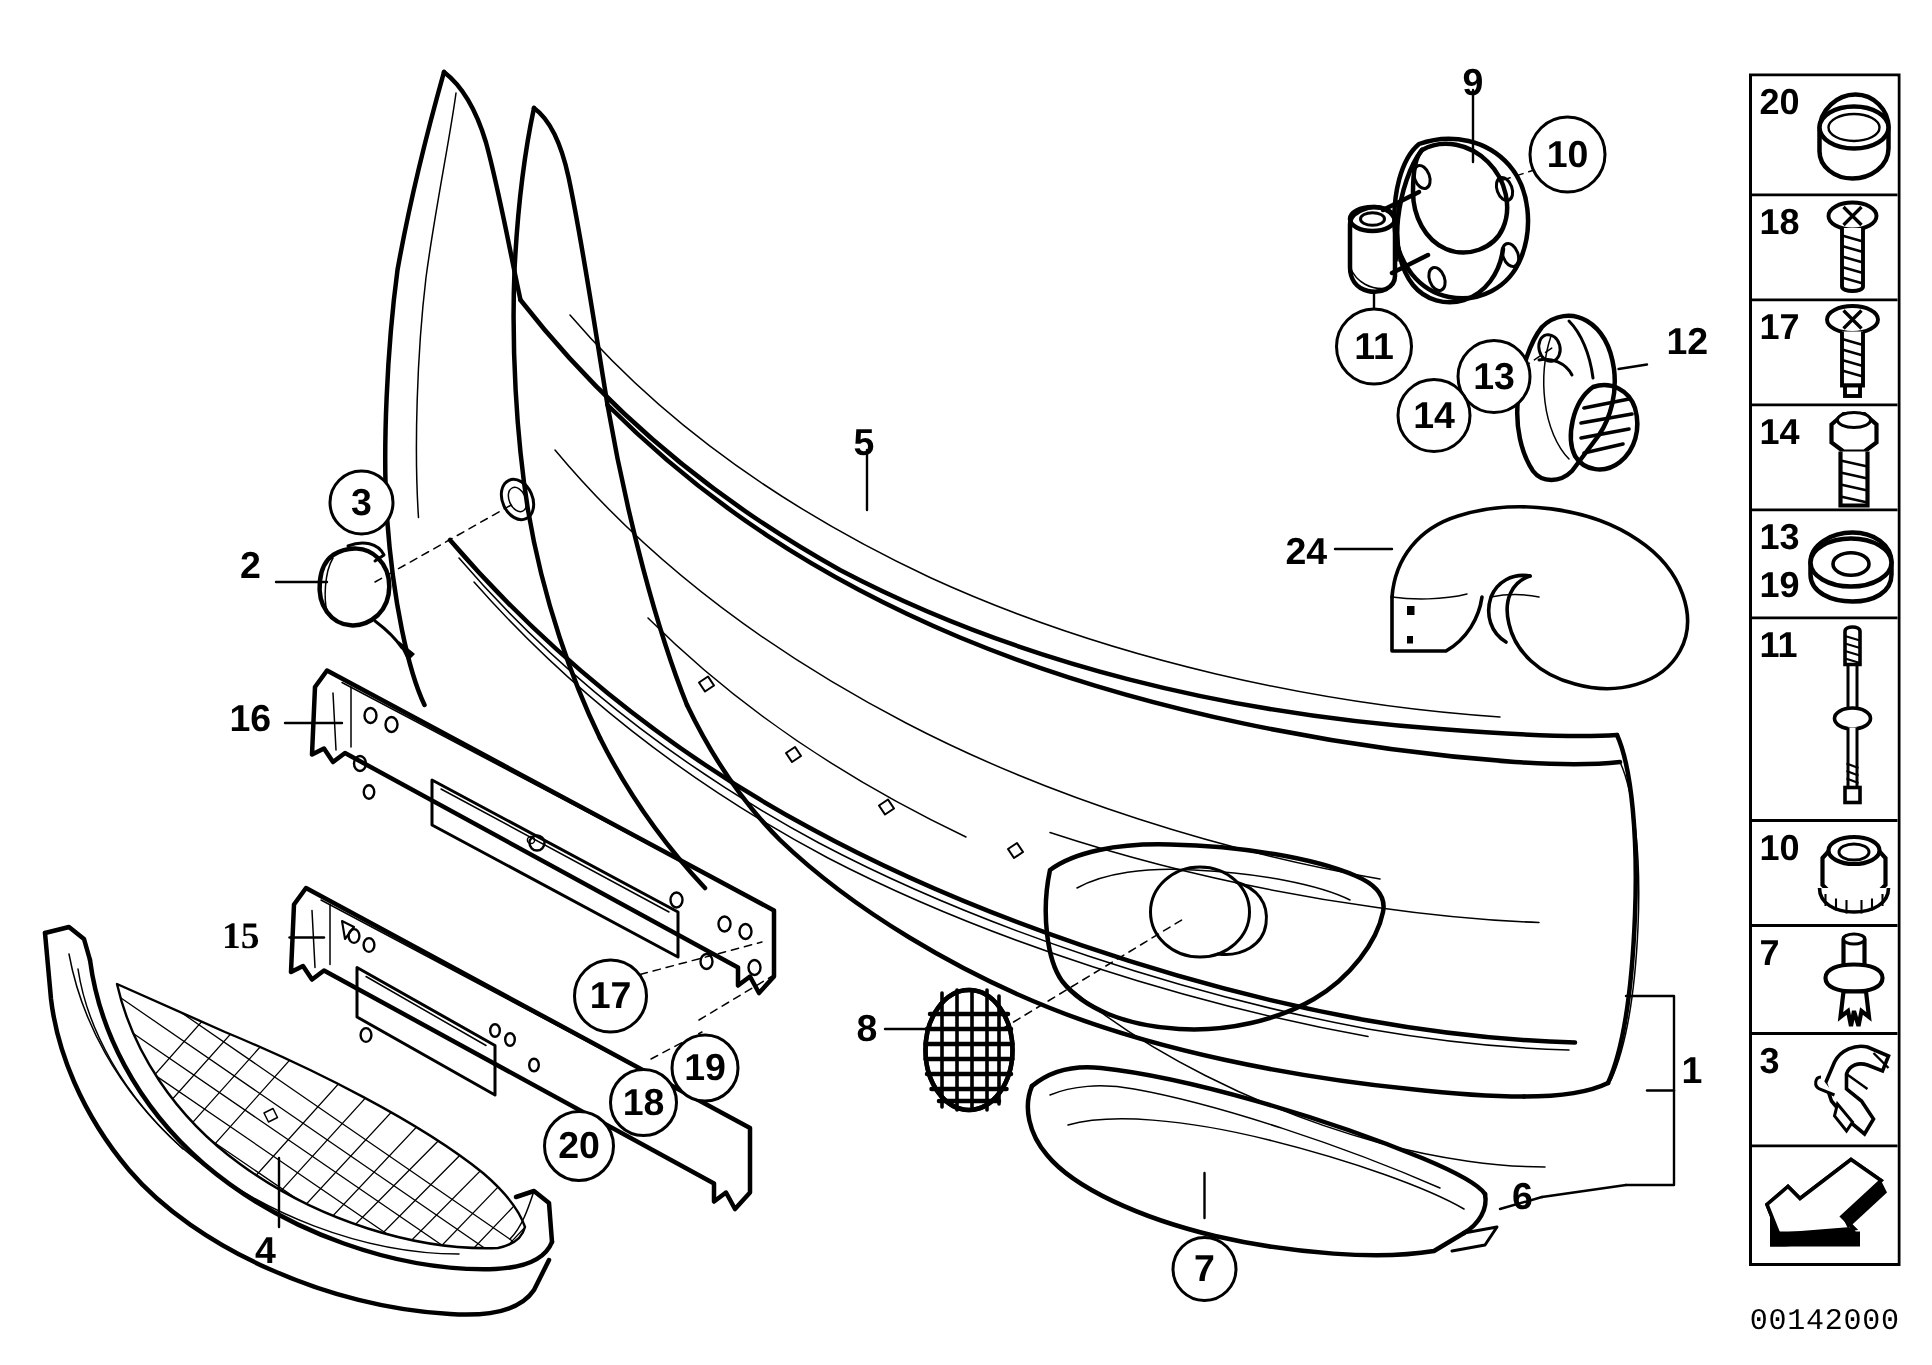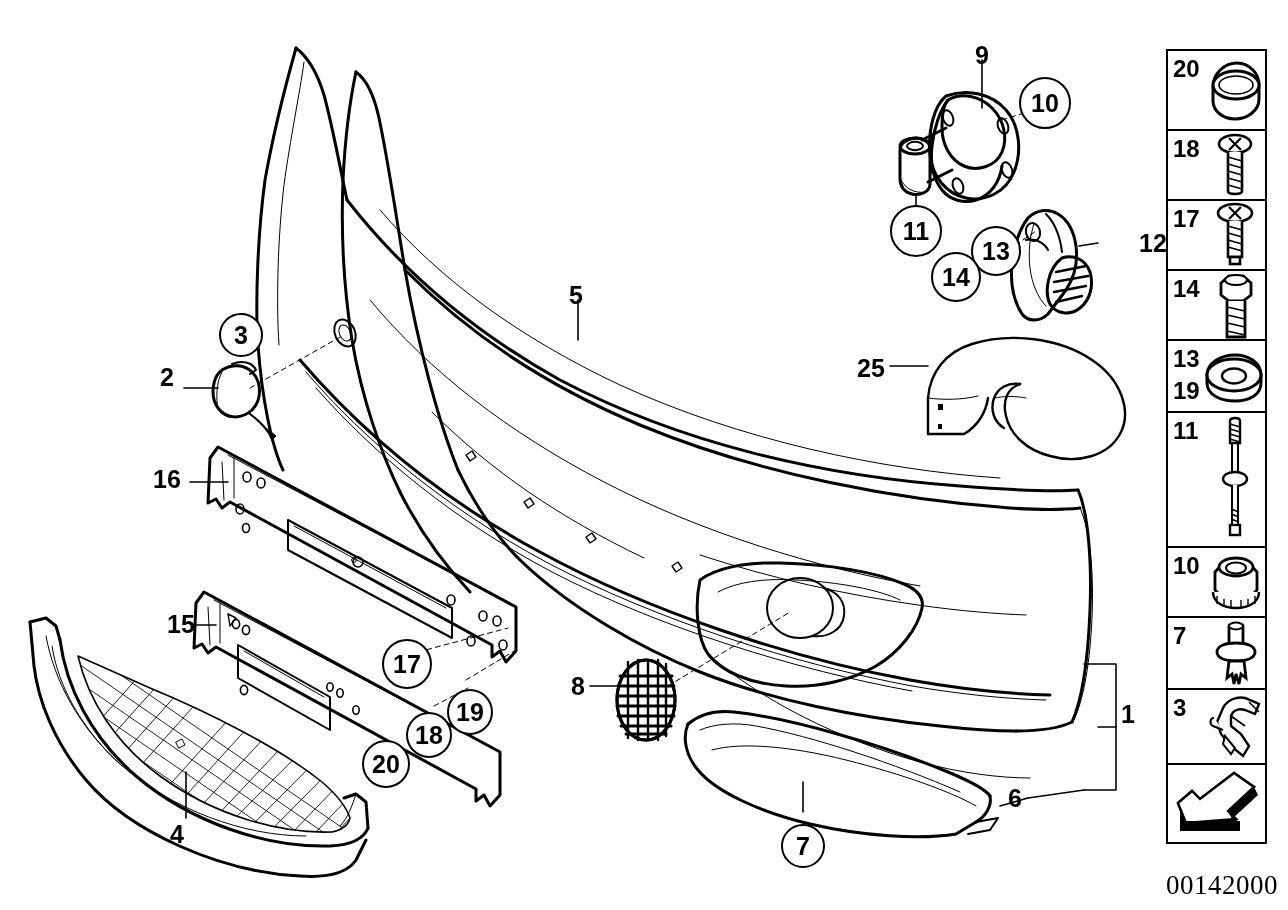--- a/index.html
+++ b/index.html
@@ -53,23 +53,23 @@
   .cell .cn2{
     position:absolute;left:5px;top:36px;
     font-weight:bold;font-size:24px;
     font-family:"Liberation Sans","DejaVu Sans",sans-serif;
   }
   .cell svg{position:absolute;right:2px;top:0;}
   #footer-code{
     position:absolute;
     left:1166px;top:870px;
     width:101px;text-align:center;
-    font-size:27px;font-weight:normal;
+    font-size:20px;font-weight:normal;
     letter-spacing:0.5px;
-    font-family:Liberation Serif, serif;
+    font-family:Liberation Mono, monospace;
   }
 </style>
 </head>
 <body>
 
 <div id="stage">
 
   <svg width="1288" height="910" viewBox="0 0 1288 910">
     <g fill="none" stroke="#000" stroke-linejoin="round" stroke-linecap="round">
 
@@ -348,24 +348,24 @@
     </g>
   </svg>
 
   <div class="lbl" style="left:1121px;top:702px;">1</div>
   <div class="lbl" style="left:160px;top:365px;">2</div>
   <div class="lbl" style="left:170px;top:822px;">4</div>
   <div class="lbl" style="left:569px;top:283px;">5</div>
   <div class="lbl" style="left:1008px;top:786px;">6</div>
   <div class="lbl" style="left:571px;top:674px;">8</div>
   <div class="lbl" style="left:975px;top:43px;">9</div>
-  <div class="lbl" style="left:1111px;top:231px;margin-left:28px;">12</div>
-  <div class="lbl" style="left:167px;top:612px;">15</div>
+  <div class="lbl" style="left:1111px;top:216px;">12</div>
+  <div class="lbl" style="left:148px;top:612px;font-family:Liberation Serif, serif;">15</div>
   <div class="lbl" style="left:153px;top:467px;">16</div>
-  <div class="lbl" style="left:857px;top:356px;">25</div>
+  <div class="lbl" style="left:857px;top:356px;">24</div>
 
   <div class="callout" style="left:219px;top:313px;width:44px;height:44px;">3</div>
   <div class="callout" style="left:781px;top:824px;width:44px;height:44px;">7</div>
   <div class="callout" style="left:1019px;top:77px;width:52px;height:52px;">10</div>
   <div class="callout" style="left:890px;top:205px;width:52px;height:52px;">11</div>
   <div class="callout" style="left:971px;top:226px;width:50px;height:50px;">13</div>
   <div class="callout" style="left:931px;top:252px;width:50px;height:50px;">14</div>
   <div class="callout" style="left:382px;top:639px;width:50px;height:50px;">17</div>
   <div class="callout" style="left:447px;top:689px;width:46px;height:46px;">19</div>
   <div class="callout" style="left:406px;top:712px;width:46px;height:46px;">18</div>

